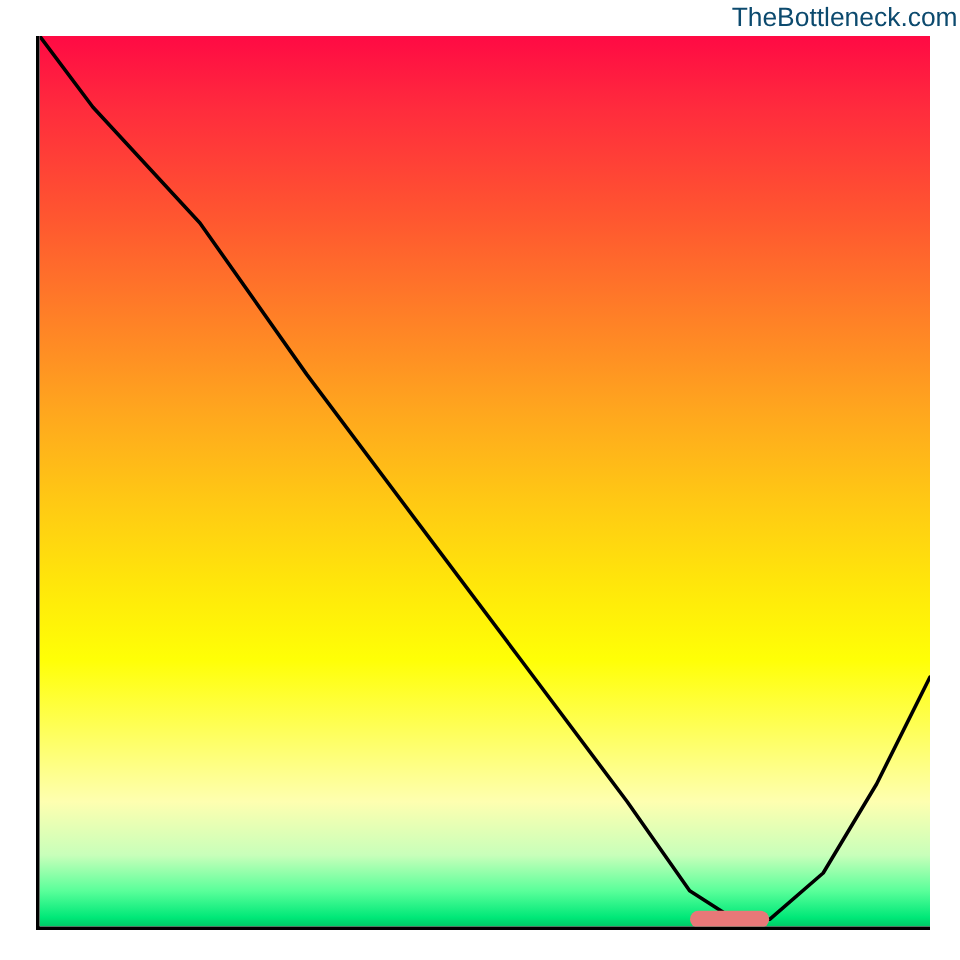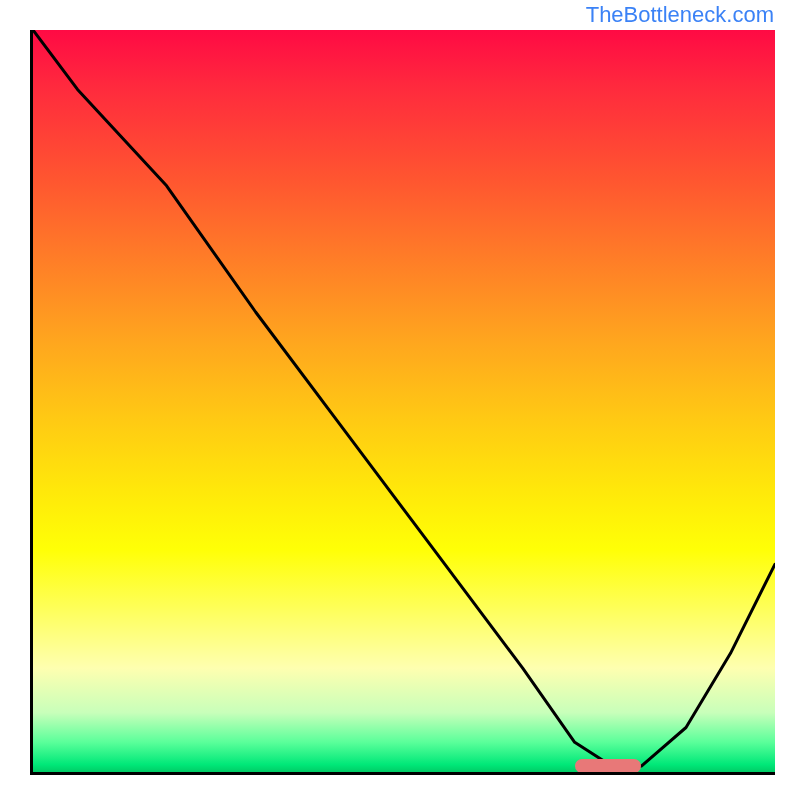--- a/index.html
+++ b/index.html
@@ -7,22 +7,22 @@
     padding: 0;
     width: 800px;
     height: 800px;
     background: #ffffff;
     position: relative;
     font-family: Arial, sans-serif;
   }
   .watermark {
     position: absolute;
     top: 2px;
-    right: 26px;
-    color: #3b82f6;
+    right: 2px;
+    color: #0c4a6e;
     font-size: 22px;
     font-weight: 500;
     z-index: 10;
   }
   .plot-area {
     position: absolute;
     top: 30px;
     left: 30px;
     width: 742px;
     height: 742px;

